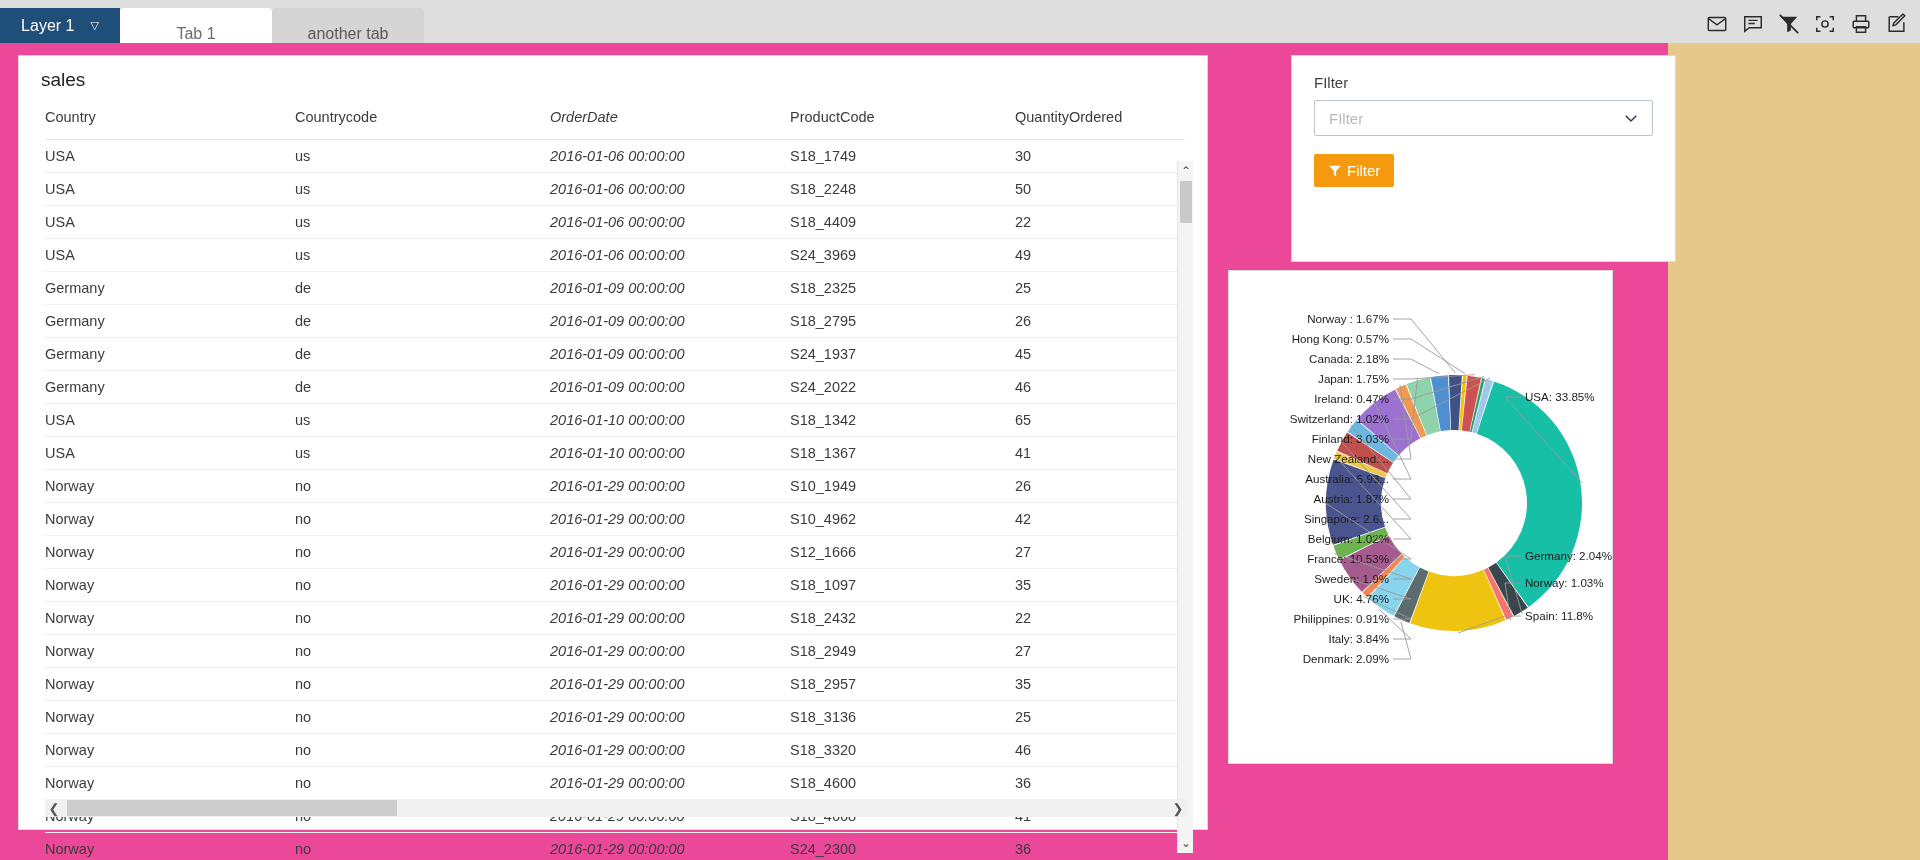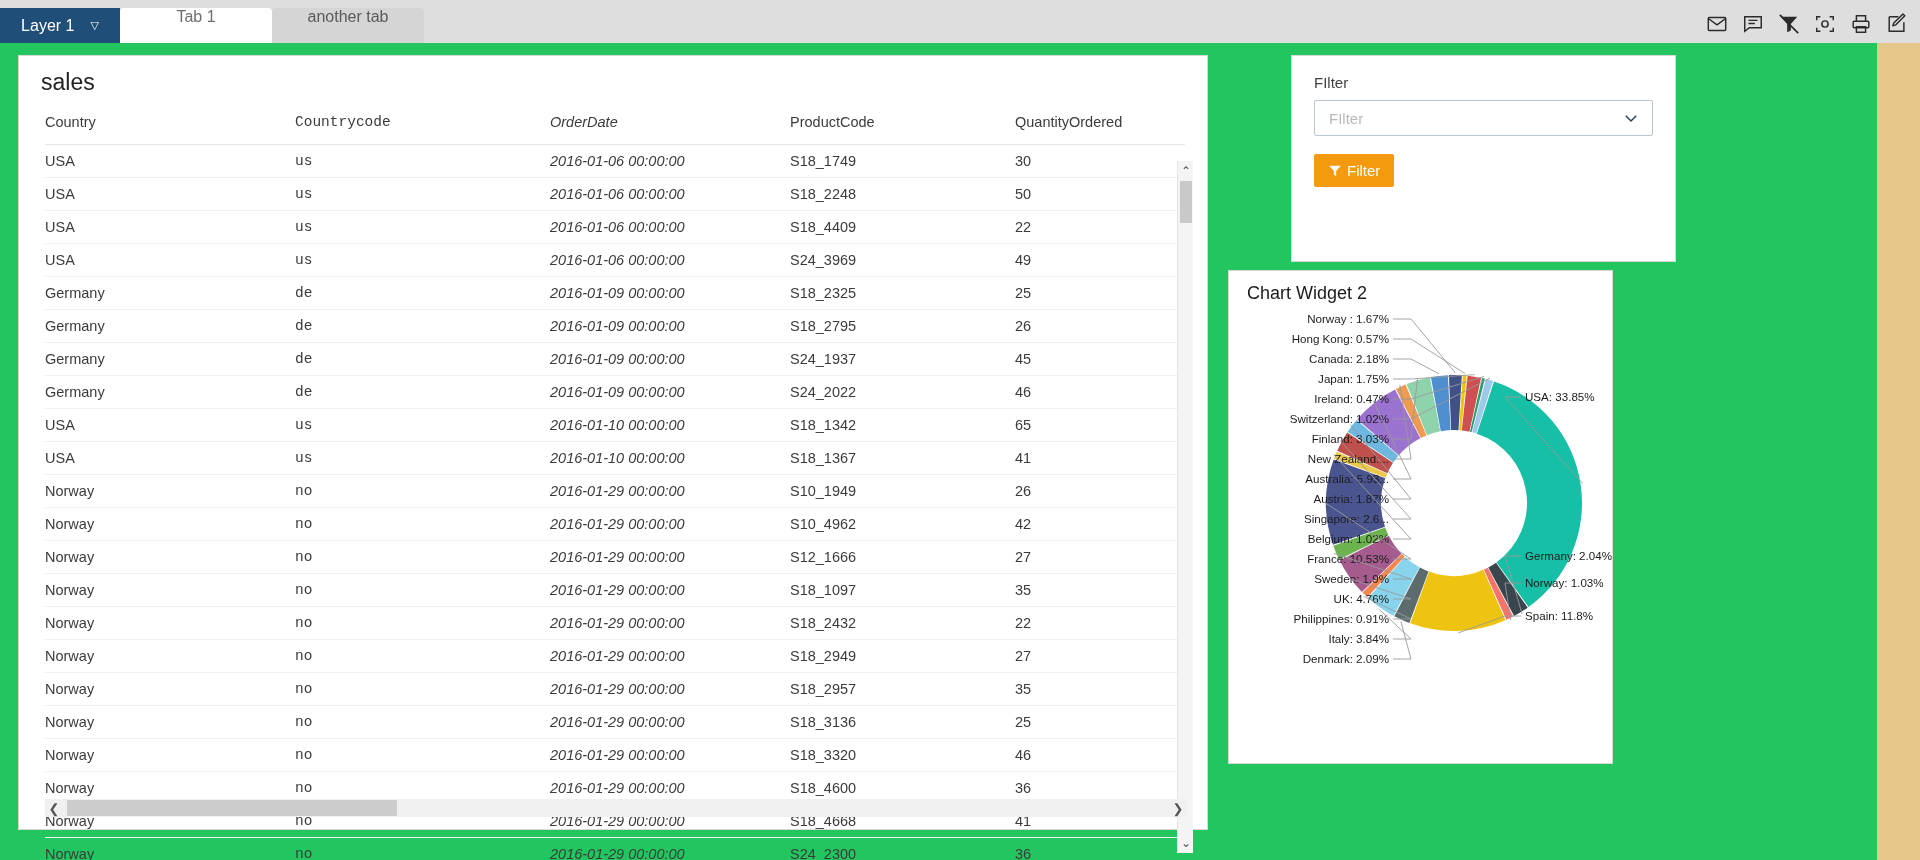--- a/index.html
+++ b/index.html
@@ -2,71 +2,71 @@
 <html><head>
 <meta charset="utf-8">
 <style>
   * { box-sizing: border-box; margin: 0; padding: 0; }
   html, body {
     width: 1920px; height: 860px;
     font-family: "Liberation Sans", sans-serif;
     background: #e6c88b;
     overflow: hidden;
   }
-  #app { position: relative; width: 1877px; height: 860px; background: #22c55e; }
+  #app { position: relative; width: 1668px; height: 860px; background: #ec4899; }
 
   
   .topbar {
     position: absolute; top: 0; left: 0; width: 1920px; height: 43px;
     background: #dedede;
   }
   .topbar-strip {
     position:absolute; top:0; left:0; width:1920px; height:8px; background:#dedede;
   }
   .layer-btn {
     position: absolute; top: 8px; left: 0; width: 120px; height: 35px;
     background: #1f4e79; color: #ffffff;
     display: flex; align-items: center; justify-content: center; gap: 16px;
     font-size: 16px; cursor: pointer;
   }
   .layer-btn .caret { font-size: 11px; line-height: 1; }
   .tab {
     position: absolute; top: 8px; height: 35px;
-    display: flex; align-items: flex-start; justify-content: center;
+    display: flex; align-items: flex-end; justify-content: center;
     font-size: 16px; cursor: pointer;
     border-top-left-radius: 4px; border-top-right-radius: 4px;
   }
   .tab.active { background: #ffffff; color: #6d6d6d; left: 120px; width: 152px; }
   .tab.inactive { background: #d5d5d5; color: #5a5a5a; left: 272px; width: 152px; }
 
   .toolbar {
     position: absolute; top: 8px; right: 12px; height: 32px;
     display: flex; align-items: center; gap: 14px;
   }
   .tb-icon { width: 22px; height: 22px; cursor: pointer; color: #2b2b2b; display:block; }
 
   
   .table-widget {
     position: absolute; left: 18px; top: 55px; width: 1190px; height: 775px;
     background: #ffffff; border: 1px solid #d8d8d8;
   }
   .widget-title {
-    font-size: 23px; color: #222; padding: 13px 13px 10px 22px; font-weight: normal;
+    font-size: 19px; color: #222; padding: 13px 13px 10px 22px; font-weight: normal;
   }
   .tbl-wrap { position: relative; margin: 0 10px 0 26px; }
   table.sales { width: 1140px; border-collapse: collapse; table-layout: fixed; }
   table.sales th {
     text-align: left; font-weight: normal; font-size: 14.5px; color: #3b3b3b;
     padding: 8px 0 14px 0; border-bottom: 1px solid #e6e6e6;
   }
   table.sales td {
     font-size: 14.5px; color: #3b3b3b; padding: 8px 0;
     border-bottom: 1px solid #f0f0f0; white-space: nowrap;
   }
-  .c0 { width: 250px; } .c1 { width: 255px; font-family: Liberation Mono, monospace; } .c2 { width: 240px; font-style: italic; }
+  .c0 { width: 250px; } .c1 { width: 255px; } .c2 { width: 240px; font-style: italic; }
   .c3 { width: 225px; } .c4 { width: 170px; }
 
   .vscroll {
     position: absolute; right: 14px; top: 105px; width: 16px; height: 692px;
     background: #f4f4f4; border-left: 1px solid #e4e4e4; cursor: pointer;
   }
   .vscroll .arrow-up, .vscroll .arrow-dn {
     position: absolute; left: 0; width: 16px; height: 16px;
     display: flex; align-items: center; justify-content: center;
     font-size: 12px; color: #555;
@@ -377,21 +377,20 @@
 
     <button class="filter-btn">
       <svg viewBox="0 0 24 24">
         <path d="M2 3h20l-8 9.2V21l-4-2.6v-6.2z" fill="#ffffff"></path>
       </svg>
       <span>Filter</span>
     </button>
   </div>
 
   <div class="chart-widget">
-    <div class="chart-title">Chart Widget 2</div>
     <div class="chart-area">
       <svg id="donut-svg" viewBox="0 0 385 455">
           <path d="M265.0407984848479 76.42395607400363 A128 128 0 0 1 299.57447454960845 302.0319554062587 L267.5307550165736 257.33072456763193 A73 73 0 0 0 247.83576788588985 128.6636624484552 Z" fill="#16bfa6"></path>
           <path d="M298.7398414132653 302.6252158341692 A128 128 0 0 1 285.1026295137281 311.01183090958017 L259.2772808945481 262.4520598156199 A73 73 0 0 0 267.05475330600285 257.6690684054246 Z" fill="#39464e"></path>
           <path d="M284.19662123620986 311.4890304576469 A128 128 0 0 1 277.37464246967016 314.79424997051103 L254.86991328348378 264.6092206863071 A73 73 0 0 0 258.76057304877594 262.7242126828767 Z" fill="#f8736b"></path>
           <path d="M276.4386224566964 315.20950524491366 A128 128 0 0 1 181.26899322025824 318.2979594425033 L200.05966019592853 266.6074299945527 A73 73 0 0 0 254.33608936983467 264.84604595998985 Z" fill="#efc411"></path>
           <path d="M180.30801919486476 317.9442656057947 A128 128 0 0 1 165.3150163136013 311.2329577568047 L190.96090774135072 262.5781712206777 A73 73 0 0 0 199.5116046970713 266.4057139783048 Z" fill="#5b6b6e"></path>
           <path d="M164.4110722233534 310.75185954509266 A128 128 0 0 1 139.0946342173461 292.8908221576167 L176.0070960770802 252.11742201176577 A73 73 0 0 0 190.44537712738122 262.30379489681064 Z" fill="#87d4ec"></path>
           <path d="M138.3382646944533 292.20055007180883 A128 128 0 0 1 133.61307672635633 287.62382637768354 L172.8808953205001 249.11358848102265 A73 73 0 0 0 175.57572908355542 251.72375121282846 Z" fill="#f5874e"></path>
           <path d="M132.89901812915832 286.8898708426719 A128 128 0 0 1 110.58845137634357 255.3933579914671 L159.74966367557096 230.73214947950856 A73 73 0 0 0 172.4736587767856 248.6950044649613 Z" fill="#a55b8e"></path>

